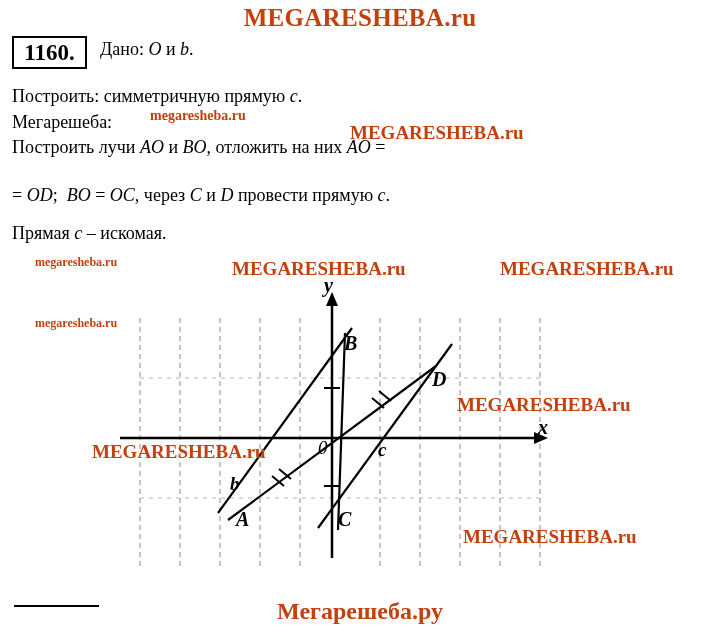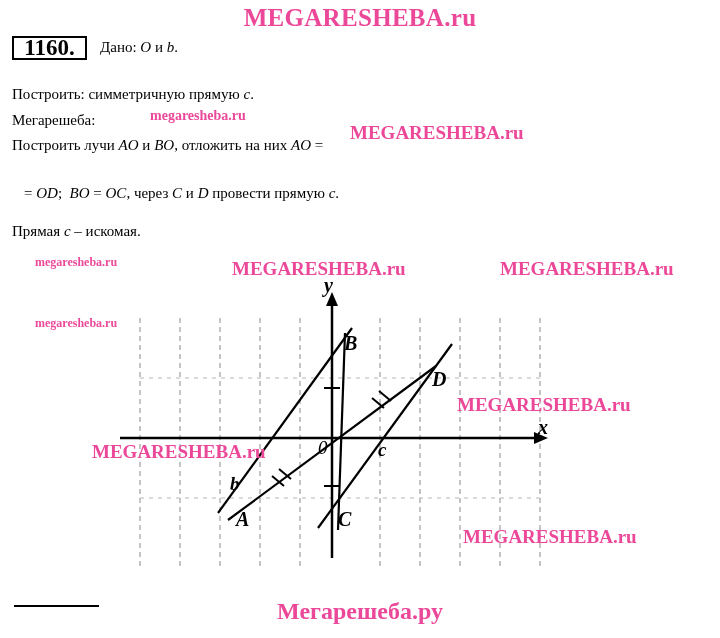--- a/index.html
+++ b/index.html
@@ -12,21 +12,21 @@
     height: 638px;
     position: relative;
     overflow: hidden;
     font-family: "Liberation Serif", serif;
     color: #000000;
   }
 
   
   .wm {
     position: absolute;
-    color: #ec4899;
+    color: #c2410c;
     font-family: "Liberation Serif", serif;
     font-weight: bold;
     white-space: nowrap;
     pointer-events: none;
   }
 
   
   #top-watermark {
     top: 4px;
     left: 0;
@@ -35,44 +35,44 @@
     font-size: 25px;
     letter-spacing: 0.3px;
   }
 
   
   #task-number-box {
     position: absolute;
     left: 12px;
     top: 36px;
     width: 75px;
-    height: 24px;
+    height: 33px;
     border: 2px solid #000;
     box-sizing: border-box;
     display: flex;
     align-items: center;
     justify-content: center;
     font-size: 23px;
     font-weight: bold;
     font-family: "Liberation Serif", serif;
   }
 
   
   .line {
     position: absolute;
     left: 12px;
-    font-size: 15px;
+    font-size: 18px;
     line-height: 1.05;
     white-space: nowrap;
   }
   #line-given   { left: 100px; top: 40px; }
   #line-build   { top: 87px; }
   #line-constr  { top: 113px; }
   #line-body-1  { top: 138px; }
-  #line-body-2  { top: 186px; margin-left: 12px; }
+  #line-body-2  { top: 186px; }
   #line-body-3  { top: 224px; text-align: right; }
 
   i.m { font-style: italic; font-family: "Liberation Serif", serif; }
 
   
   #figure {
     position: absolute;
     left: 0;
     top: 258px;
     width: 720px;

